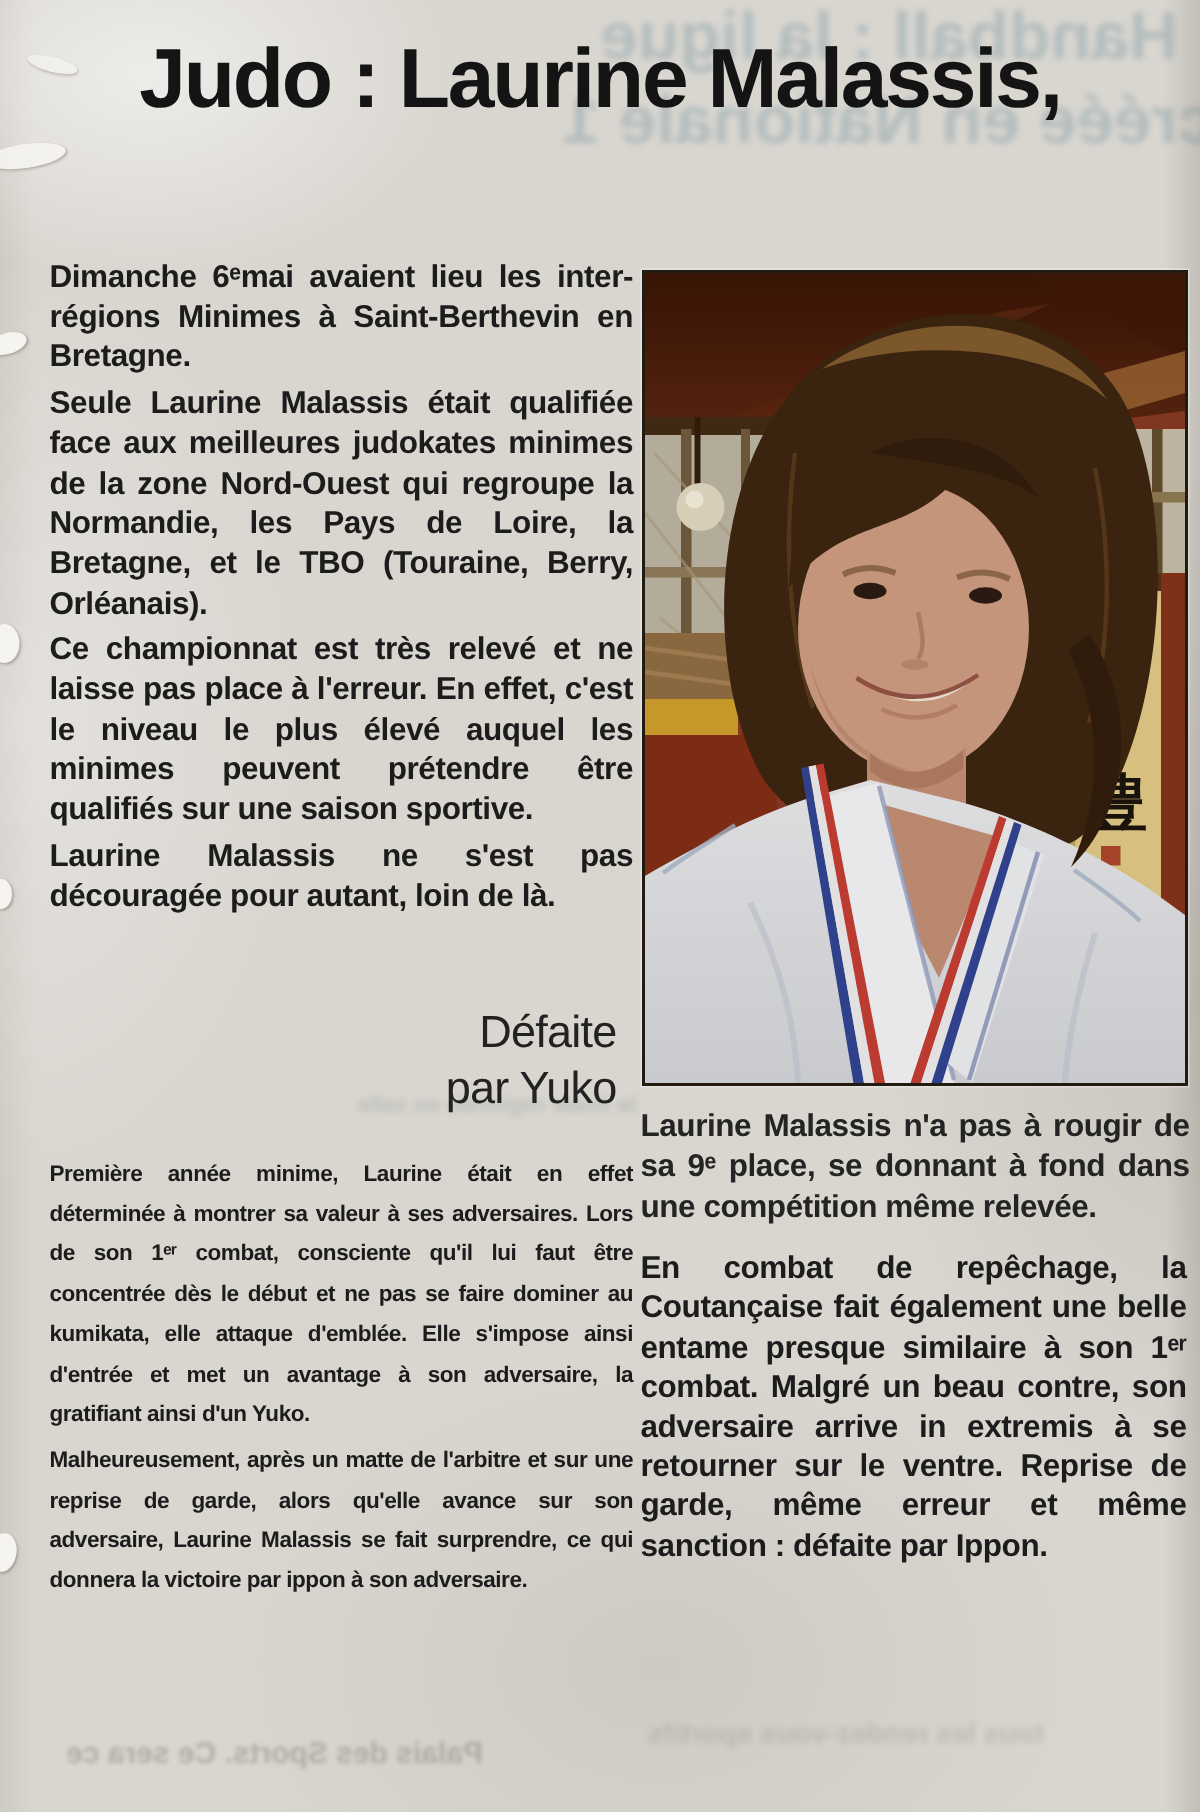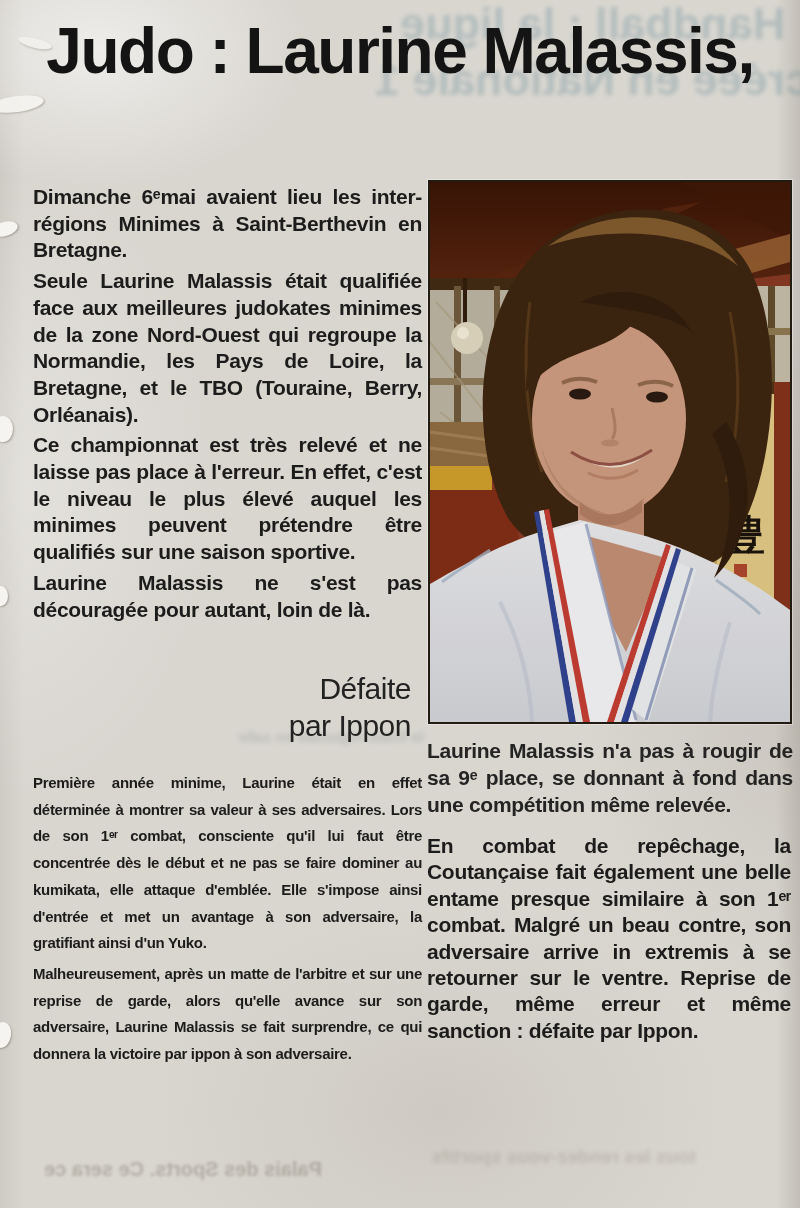--- a/index.html
+++ b/index.html
@@ -14,27 +14,27 @@
       radial-gradient(ellipse 420px 300px at 55% 92%, rgba(140,132,118,.14), rgba(140,132,118,0) 70%),
       radial-gradient(ellipse 300px 500px at 99% 55%, rgba(120,112,98,.16), rgba(120,112,98,0) 70%),
       linear-gradient(to right, rgba(110,104,92,.10), rgba(110,104,92,0) 3%, rgba(110,104,92,0) 97%, rgba(90,84,72,.18));
     font-family:"Liberation Sans","DejaVu Sans",sans-serif;
     color:#1a1a1a;
   }
   
   .headline{
     position:absolute;left:0;top:22px;width:800px;margin:0;
     text-align:center;font-weight:bold;color:#141414;
-    font-size:64px;line-height:59px;letter-spacing:-1.5px;
+    font-size:56px;line-height:59px;letter-spacing:-1.5px;
   }
   .headline span{display:block;}
   
   .col{position:absolute;text-align:justify;font-weight:bold;color:#1c1c1c;}
   .col p{margin:0 0 4px 0;}
-  .col-left-a{left:33px;top:184px;width:389px;font-size:21px;line-height:26.7px;letter-spacing:-.3px;}
+  .col-left-a{left:33px;top:172px;width:389px;font-size:21px;line-height:26.7px;letter-spacing:-.3px;}
   .col-left-b{left:33px;top:770px;width:389px;font-size:15px;line-height:26.7px;letter-spacing:-.3px;}
   .subhead{
     position:absolute;left:33px;top:670px;width:378px;
     text-align:right;font-weight:normal;color:#222;
     font-size:30px;line-height:37px;letter-spacing:-.5px;
   }
   .subhead span{display:block;}
   .photo{
     position:absolute;left:428px;top:180px;width:360px;height:540px;margin:0;
     border:2px solid #221b11;box-shadow:0 0 0 1px rgba(255,255,255,.35);
@@ -85,21 +85,21 @@
 
   <div class="col col-left-a">
     <p>Dimanche 6ᵉmai avaient lieu les inter-régions Minimes à Saint-Berthevin en Bretagne.</p>
     <p>Seule Laurine Malassis était qualifiée face aux meilleures judokates minimes de la zone Nord-Ouest qui regroupe la Normandie, les Pays de Loire, la Bretagne, et le TBO (Touraine, Berry, Orléanais).</p>
     <p>Ce championnat est très relevé et ne laisse pas place à l'erreur. En effet, c'est le niveau le plus élevé auquel les minimes peuvent prétendre être qualifiés sur une saison sportive.</p>
     <p>Laurine Malassis ne s'est pas découragée pour autant, loin de là.</p>
   </div>
 
   <div class="subhead">
     <span>Défaite</span>
-    <span>par Ippon</span>
+    <span>par Yuko</span>
   </div>
 
   <div class="col col-left-b">
     <p>Première année minime, Laurine était en effet déterminée à montrer sa valeur à ses adversaires. Lors de son 1ᵉʳ combat, consciente qu'il lui faut être concentrée dès le début et ne pas se faire dominer au kumikata, elle attaque d'emblée. Elle s'impose ainsi d'entrée et met un avantage à son adversaire, la gratifiant ainsi d'un Yuko.</p>
     <p>Malheureusement, après un matte de l'arbitre et sur une reprise de garde, alors qu'elle avance sur son adversaire, Laurine Malassis se fait surprendre, ce qui donnera la victoire par ippon à son adversaire.</p>
   </div>
 
   <figure class="photo">
     <svg viewBox="0 0 360 540" preserveAspectRatio="none">
       <defs>

